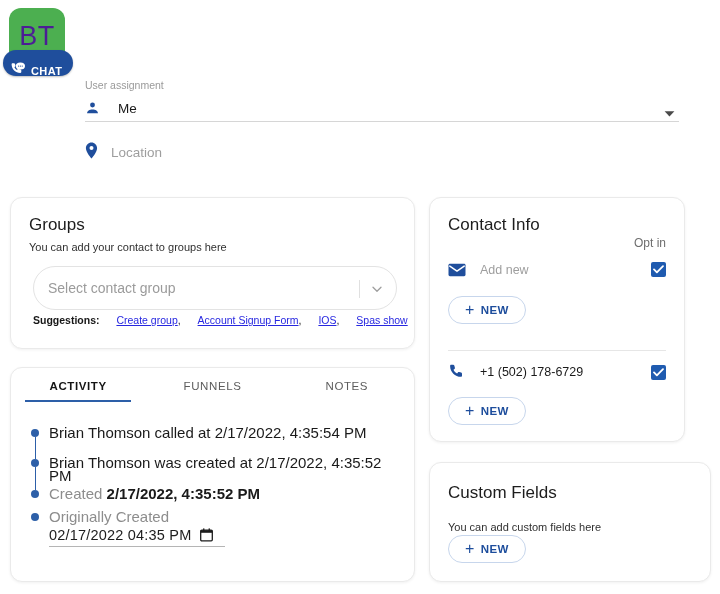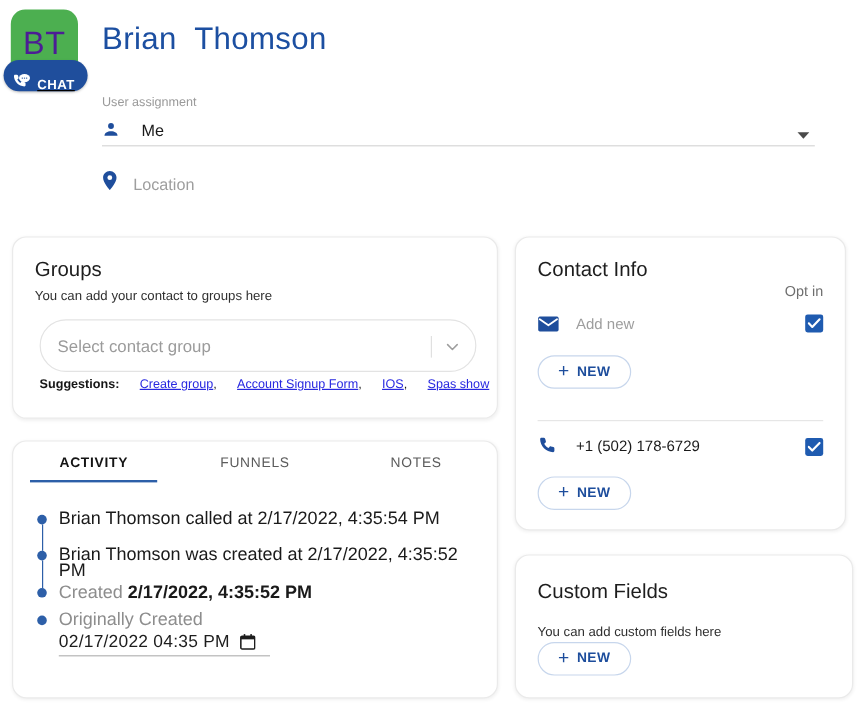--- a/index.html
+++ b/index.html
@@ -21,21 +21,20 @@
     background: #4caf50;
     display: flex; align-items: center; justify-content: center;
     color: #4c1d95; font-size: 27px; font-weight: 400; letter-spacing: 0.5px;
   }
   .chat-badge {
     position: absolute; left: 3px; top: 50px;
     height: 26px; padding: 16px 11px 0 7px;
     background: #1f4e9c; border-radius: 13px;
     display: flex; align-items: center; gap: 5px;
     box-shadow: 0 1px 2px rgba(0,0,0,0.25);
-    text-decoration: underline;
   }
   .chat-badge .chat-label {
     color:#fff; font-size: 11px; font-weight: 700; letter-spacing: 0.4px;
   }
 
   .contact-name {
     position: absolute; left: 85px; top: 17px;
     font-size: 26px; color: #1c4fa1; font-weight: 400; letter-spacing: 0.3px;
     white-space: pre;
   }
@@ -125,21 +124,21 @@
 
   .date-field {
     margin-left: 18px; margin-top: 4px; width: 176px;
     border-bottom: 1px solid #b5b5b5;
     display:flex; align-items:center; padding-bottom: 3px;
   }
   .date-field .dval { font-size: 14.5px; color: #1d1d1d; letter-spacing: 0.2px; }
   .date-field .cal-ico { margin-left: 9px; display:flex; }
 
   
-  #contact-card { left: 429px; top: 197px; width: 276px; height: 245px; text-align: center; }
+  #contact-card { left: 429px; top: 197px; width: 256px; height: 245px; text-align: center; }
   #contact-card .card-title { position:absolute; left: 18px; top: 17px; }
   .optin-label {
     position:absolute; right: 18px; top: 38px;
     font-size: 12px; color: #6e6e6e;
   }
   .ci-row {
     position:absolute; left: 18px; right: 18px;
     display:flex; align-items:center;
   }
   .ci-row .ci-ico { width: 22px; display:flex; align-items:center; }
@@ -185,21 +184,20 @@
           <ellipse cx="10.4" cy="4.1" rx="4.6" ry="3.5" fill="#ffffff"></ellipse>
           <path d="M7.6 6.8l-.7 2.4 2.6-1.4z" fill="#ffffff"></path>
           <circle cx="8.6" cy="4.1" r=".62" fill="#1f4e9c"></circle>
           <circle cx="10.4" cy="4.1" r=".62" fill="#1f4e9c"></circle>
           <circle cx="12.2" cy="4.1" r=".62" fill="#1f4e9c"></circle>
         </svg>
       </span>
       <span class="chat-label">CHAT</span>
     </div>
 
-    <div class="contact-name">Brian  Thomson</div>
 
     <div class="assign-wrap">
       <div class="assign-label">User assignment</div>
       <div class="assign-row">
         <span class="person-ico">
           <svg width="15" height="15" viewBox="0 0 16 16">
             <circle cx="8" cy="4.3" r="2.6" fill="#1f4e9c"></circle>
             <path d="M2.2 13c0-2.6 2.6-4 5.8-4s5.8 1.4 5.8 4z" fill="#1f4e9c"></path>
           </svg>
         </span>

